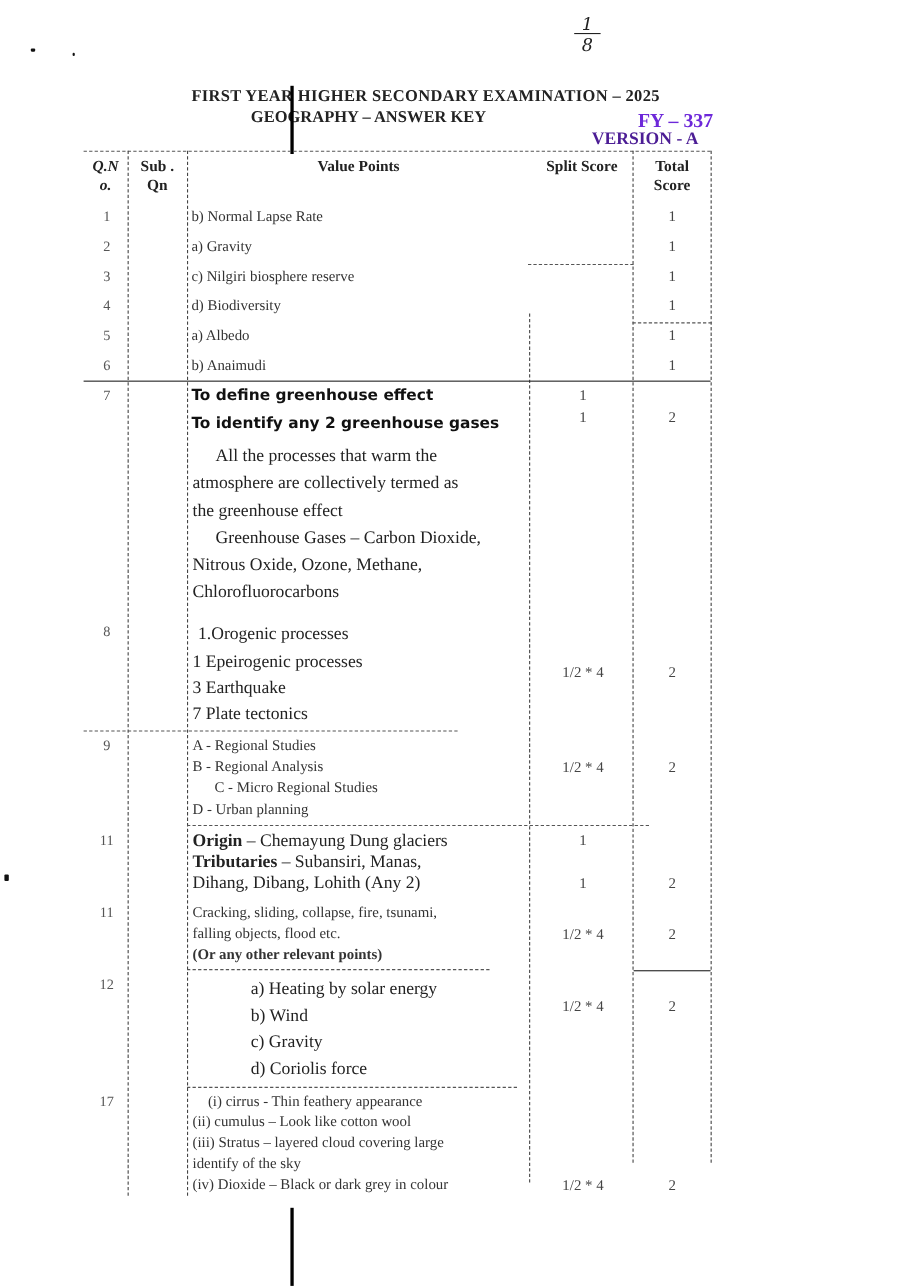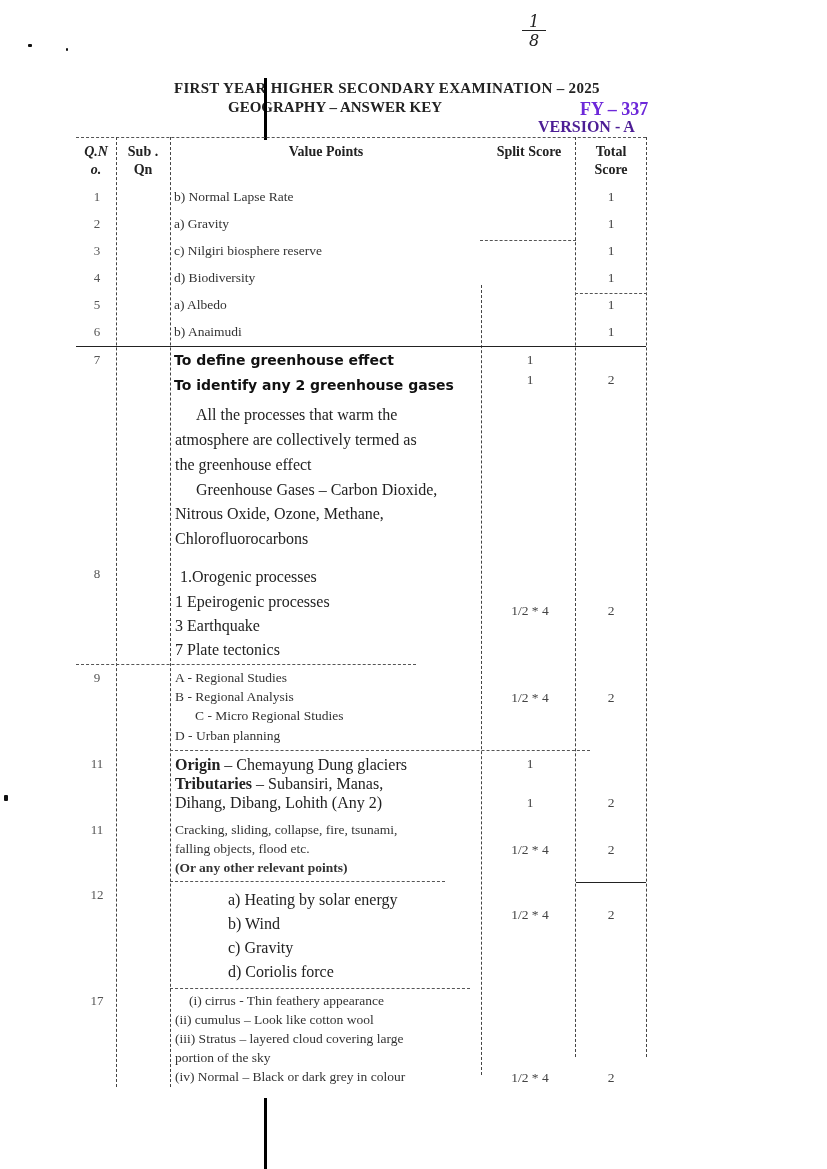--- a/index.html
+++ b/index.html
@@ -159,16 +159,16 @@
 <div class="abs txt-sans" style="left:228px;top:915px;">b) Wind</div>
 <div class="abs txt-sans" style="left:228px;top:939px;">c) Gravity</div>
 <div class="abs txt-sans" style="left:228px;top:963px;">d) Coriolis force</div>
 <div class="abs serif score split" style="top:907px;">1/2 * 4</div>
 <div class="abs serif score total" style="top:907px;">2</div>
 
 <div class="abs serif qn" style="top:993px;">17</div>
 <div class="abs serif txt" style="left:175px;top:993px;margin-left:14px;">(i) cirrus - Thin feathery appearance</div>
 <div class="abs serif txt" style="left:175px;top:1012px;">(ii) cumulus – Look like cotton wool</div>
 <div class="abs serif txt" style="left:175px;top:1031px;">(iii) Stratus – layered cloud covering large</div>
-<div class="abs serif txt" style="left:175px;top:1050px;">portion of the sky</div>
-<div class="abs serif txt" style="left:175px;top:1069px;">(iv) Normal – Black or dark grey in colour</div>
+<div class="abs serif txt" style="left:175px;top:1050px;">identify of the sky</div>
+<div class="abs serif txt" style="left:175px;top:1069px;">(iv) Dioxide – Black or dark grey in colour</div>
 <div class="abs serif score split" style="top:1070px;">1/2 * 4</div>
 <div class="abs serif score total" style="top:1070px;">2</div>
 
 </body></html>

